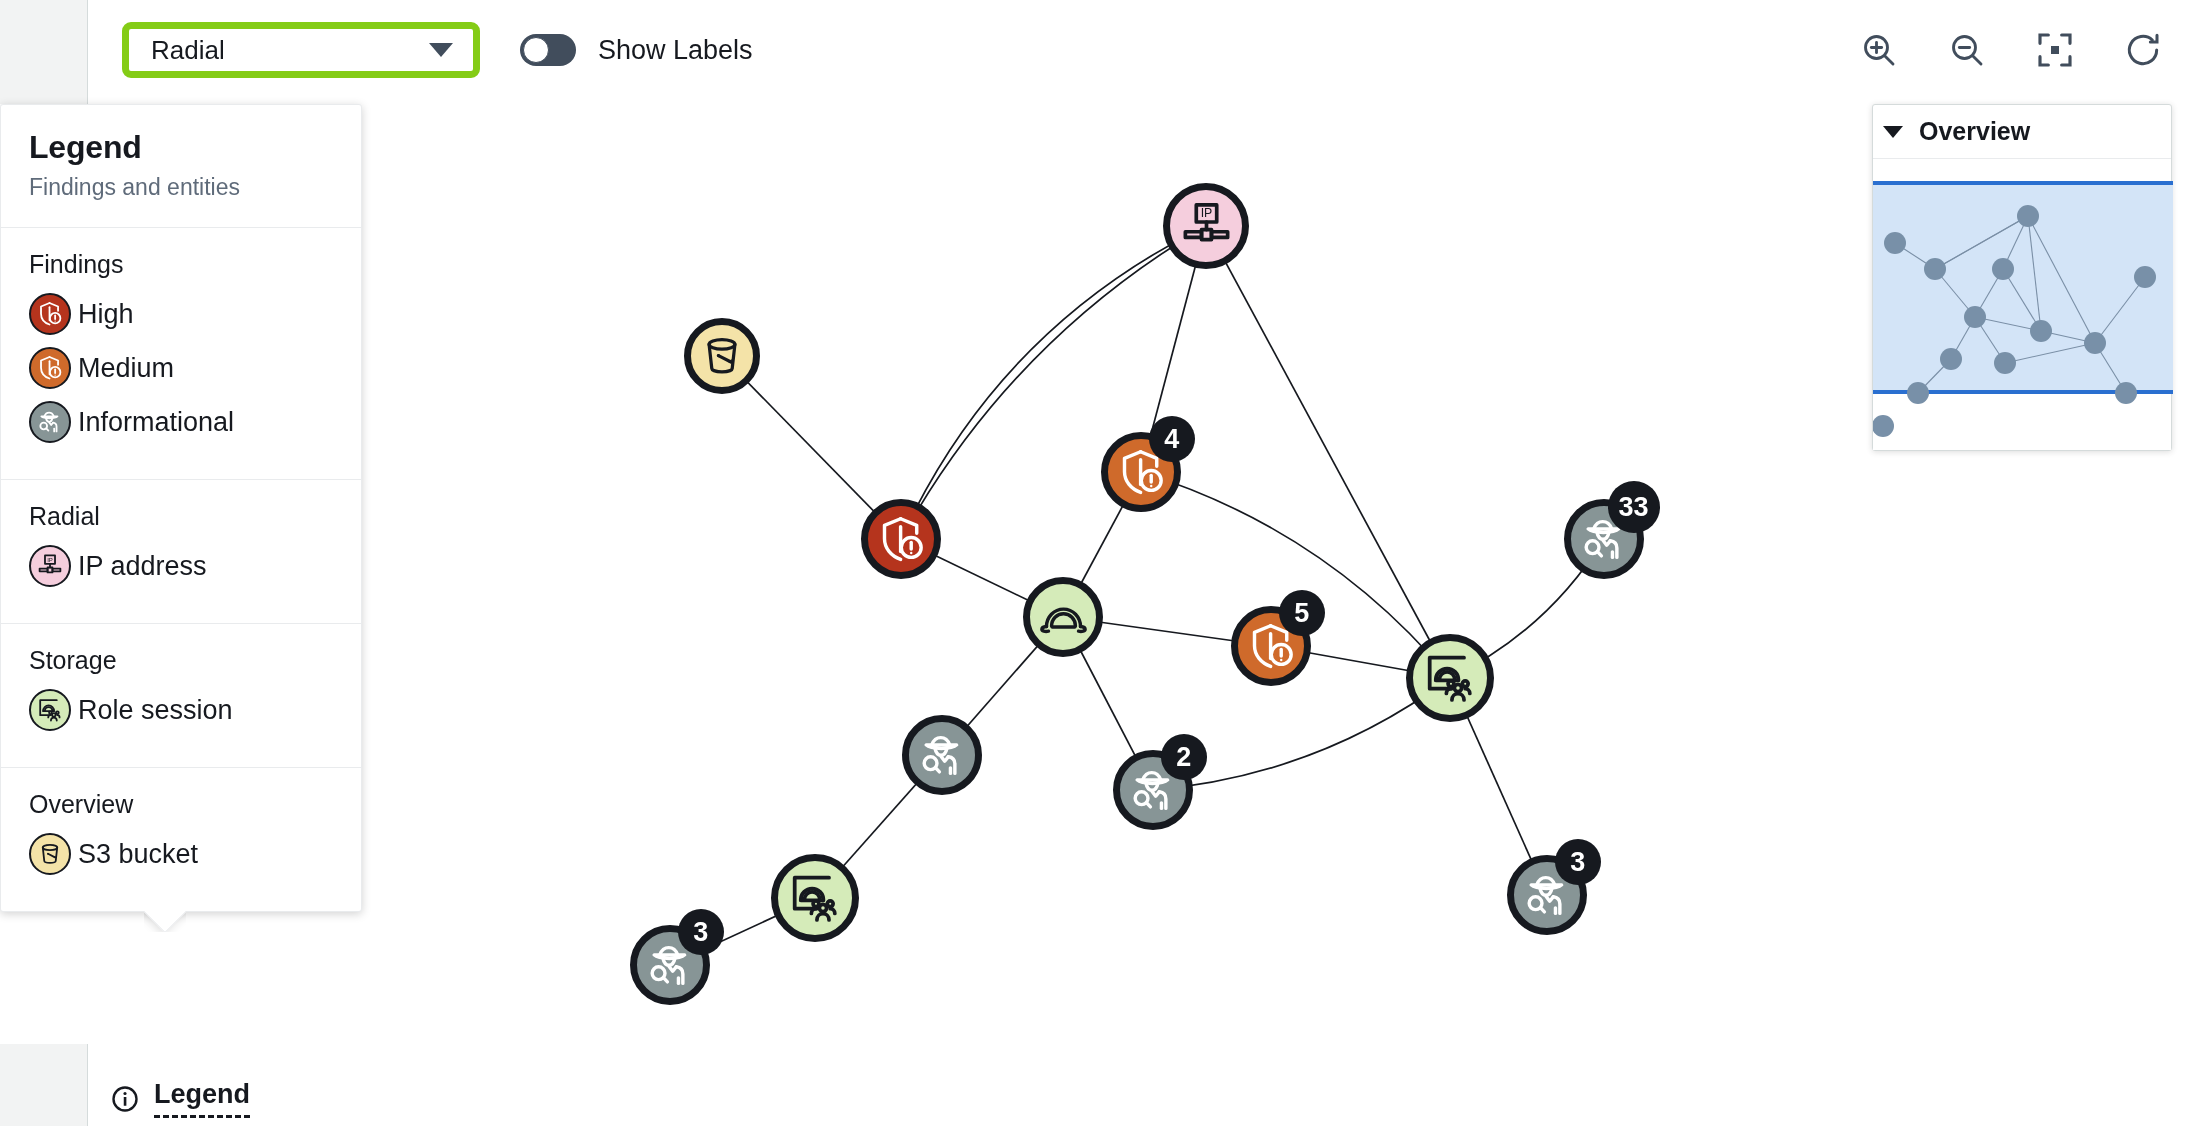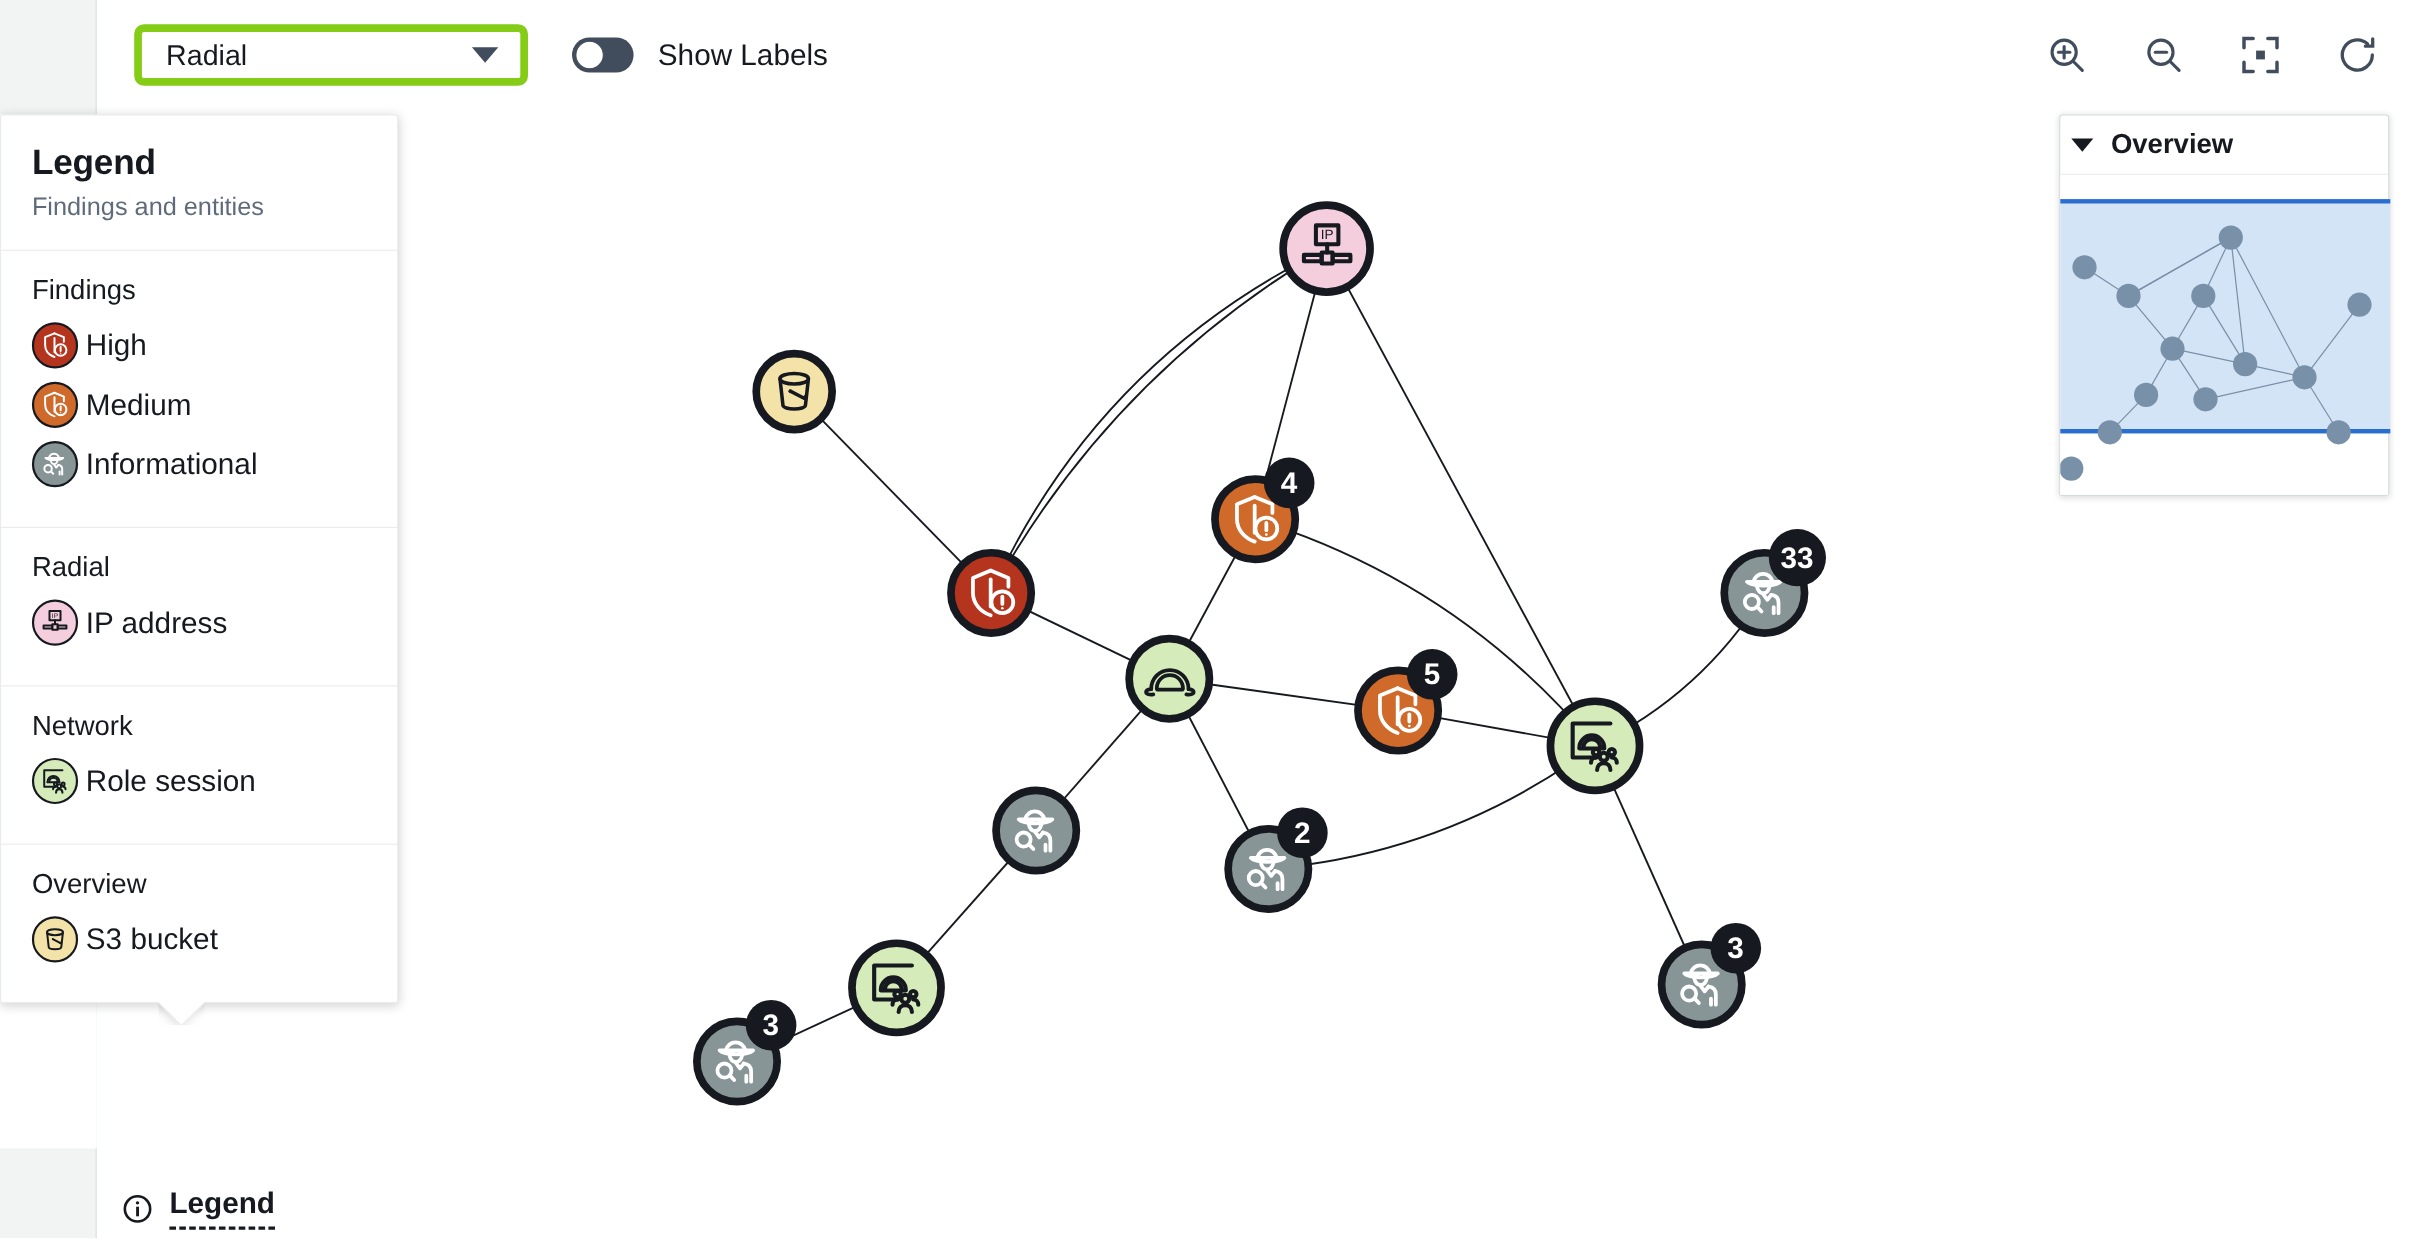--- a/index.html
+++ b/index.html
@@ -516,21 +516,21 @@
                    <line x1="12" y1="10.1" x2="12" y2="13.3"></line>
                    <rect x="9.9" y="13.3" width="4.2" height="4.2"></rect>
                    <rect x="3.1" y="14.2" width="6.8" height="2.4"></rect>
                    <rect x="14.1" y="14.2" width="6.8" height="2.4"></rect>
               </svg>
             </span>
             <span class="legend-label">IP address</span>
           </div>
         </div>
         <div class="legend-section">
-          <div class="legend-sec-title">Network</div>
+          <div class="legend-sec-title">Storage</div>
           <div class="legend-row">
             <span class="legend-swatch" style="background: rgb(213, 235, 185);">
               <svg width="28" height="28" viewBox="0 0 24 24" fill="none" stroke="#16191f" stroke-width="1.55" stroke-linecap="round" stroke-linejoin="round">
                 <polyline points="17.8,3.6 3.6,3.6 3.6,16.4 12.6,16.4"></polyline>
                    <path d="M6.1 12.9c0-2.7 2.1-4.8 4.7-4.8s4.7 2.1 4.7 4.8"></path>
                    <path d="M7.6 12.8c0-1.9 1.4-3.3 3.2-3.3s3.2 1.4 3.2 3.3"></path>
                    <line x1="6.3" y1="13" x2="15.3" y2="13"></line>
                    <circle cx="15.3" cy="16.1" r="1.5"></circle>
                    <path d="M12.8 21.1c0-1.5 1.1-2.6 2.5-2.6s2.5 1.1 2.5 2.6"></path>
                    <circle cx="12.4" cy="14.4" r="1.2"></circle>

